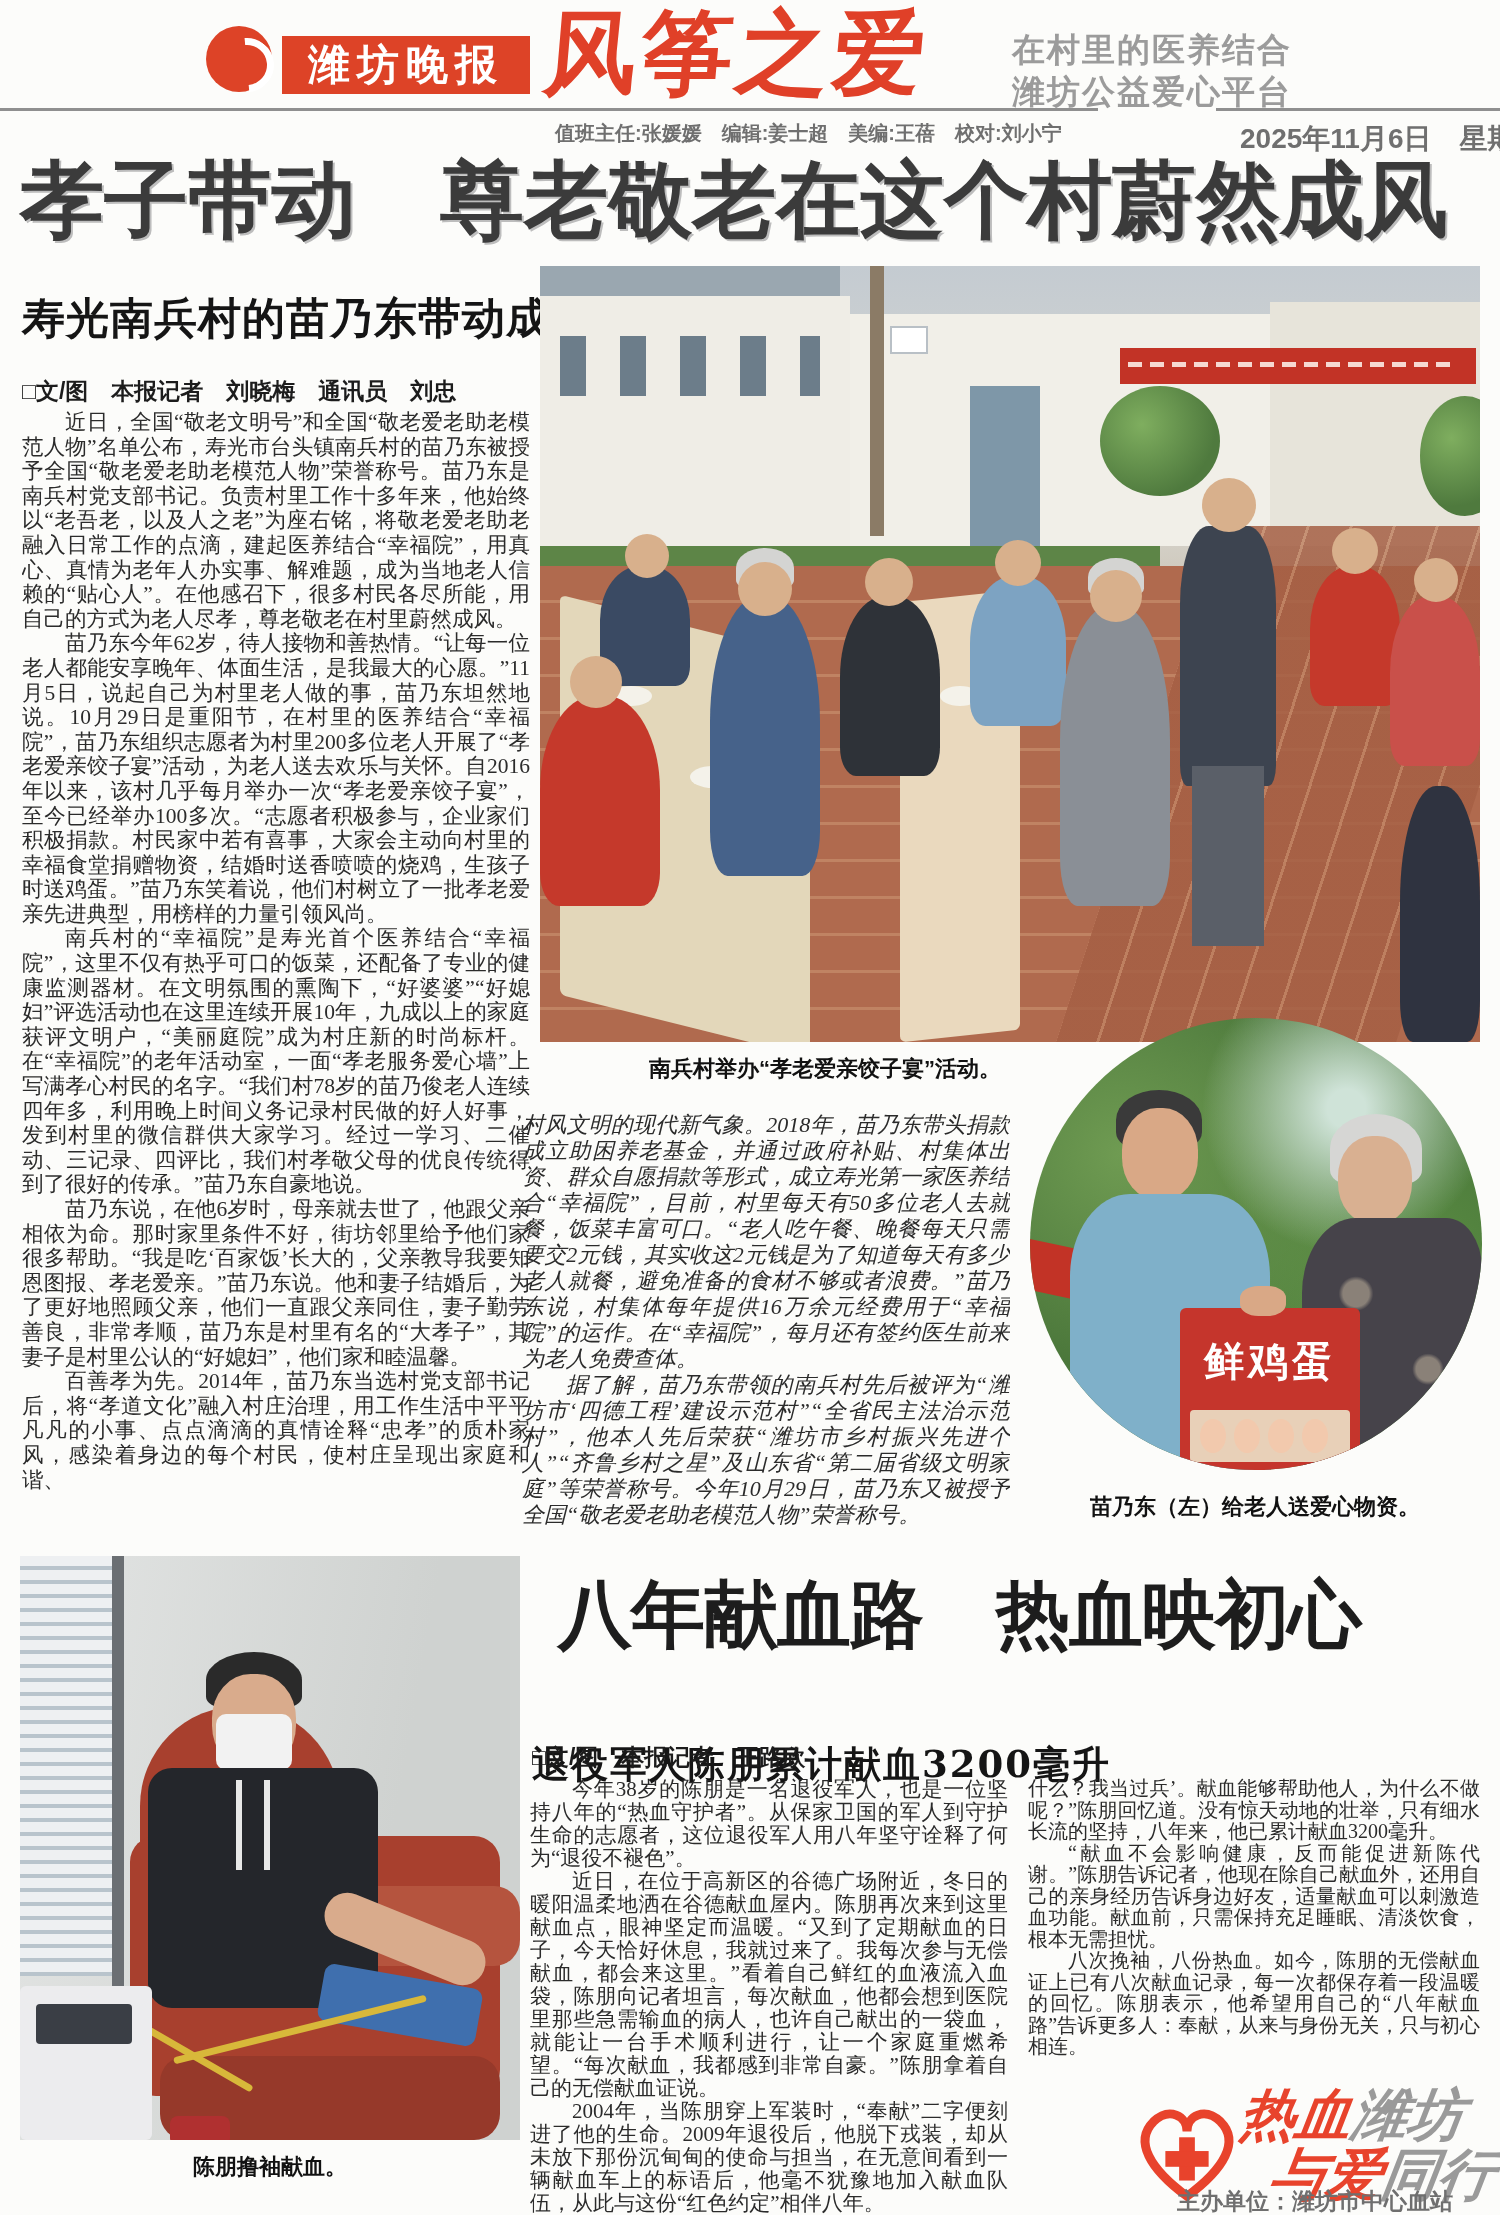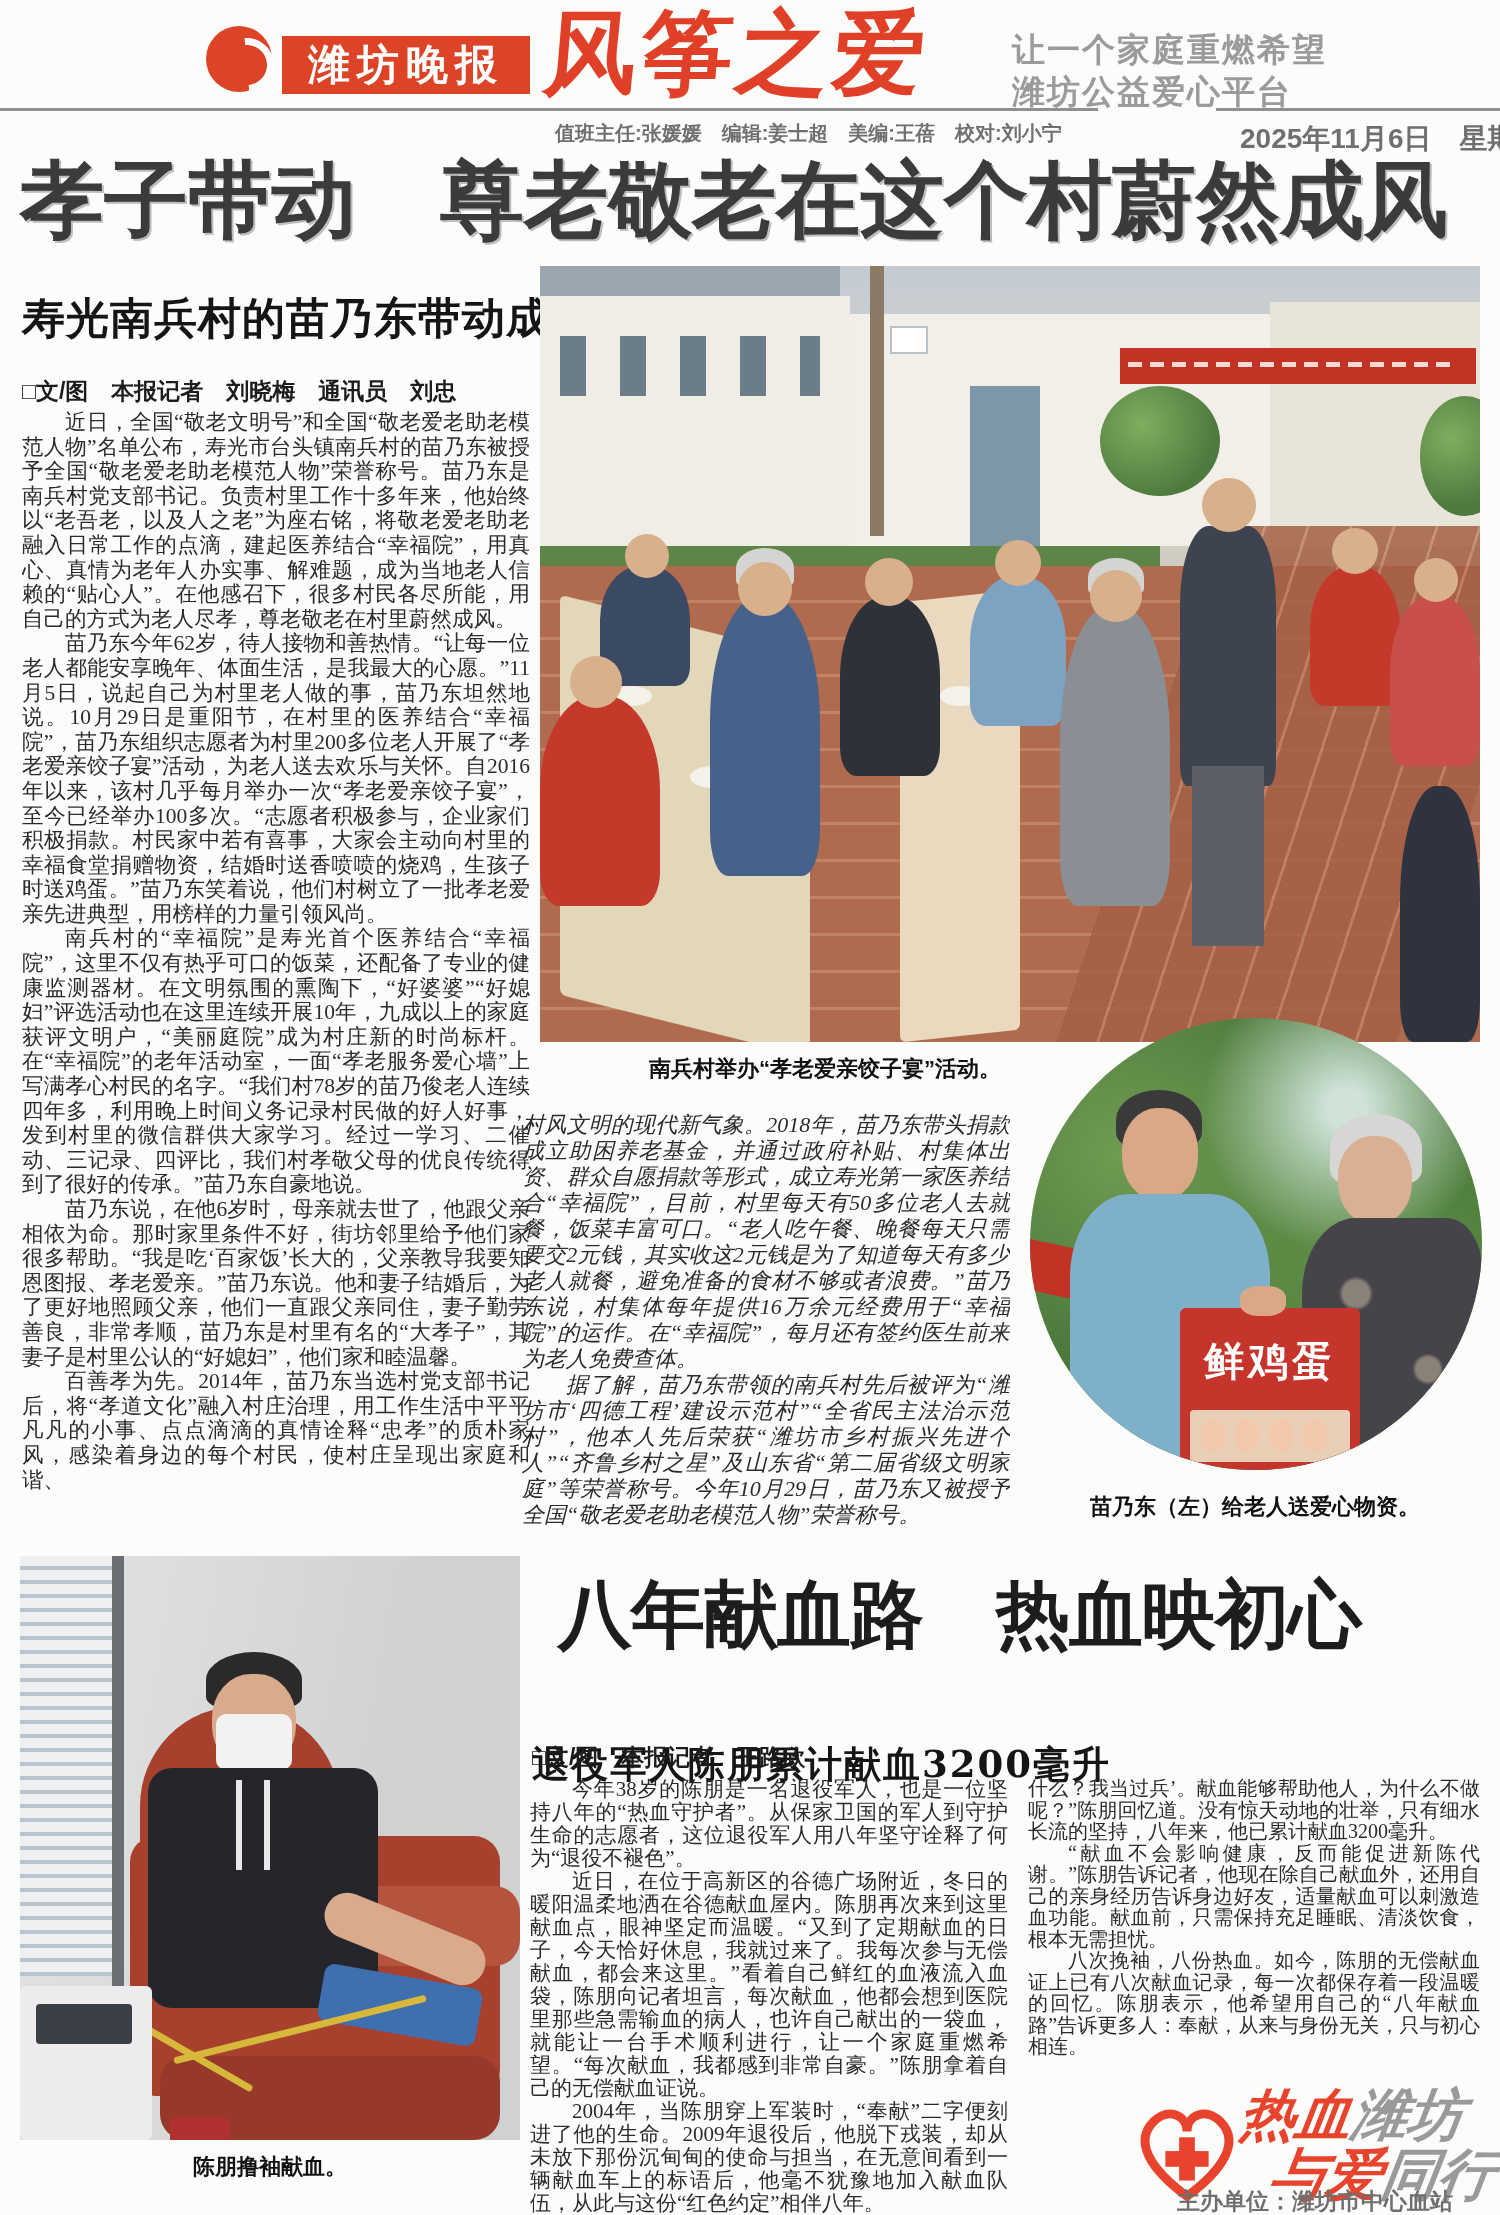--- a/index.html
+++ b/index.html
@@ -83,21 +83,21 @@
   .organizer{left:1150px;top:2186px;width:330px;font-size:23px;font-weight:900;color:#6f6f6f;text-align:center;white-space:nowrap;}
 </style>
 </head>
 <body>
 
 <div class="page">
 
   <div class="abs kite"></div>
   <div class="abs paperbox">潍坊晚报</div>
   <div class="abs kitelove">风筝之爱</div>
-  <div class="abs tagline" style="top:28px;">让一个家庭重燃希望</div>
+  <div class="abs tagline" style="top:28px;">在村里的医养结合</div>
   <div class="abs tagline" style="top:70px;">潍坊公益爱心平台</div>
   <div class="abs rule" style="left:0;width:1098px;"></div>
   <div class="abs rule" style="left:1216px;width:284px;"></div>
   <div class="abs staff">值班主任:张媛媛　编辑:姜士超　美编:王蓓　校对:刘小宁</div>
   <div class="abs date">2025年11月6日　星期四</div>
 
   <div class="abs h1">孝子带动　尊老敬老在这个村蔚然成风</div>
   <div class="abs sub1">寿光南兵村的苗乃东带动成立医养结合“幸福院”，做老人的“贴心人”</div>
   <div class="abs byline" style="left:22px;top:376px;">□文/图　本报记者　刘晓梅　通讯员　刘忠</div>
 

